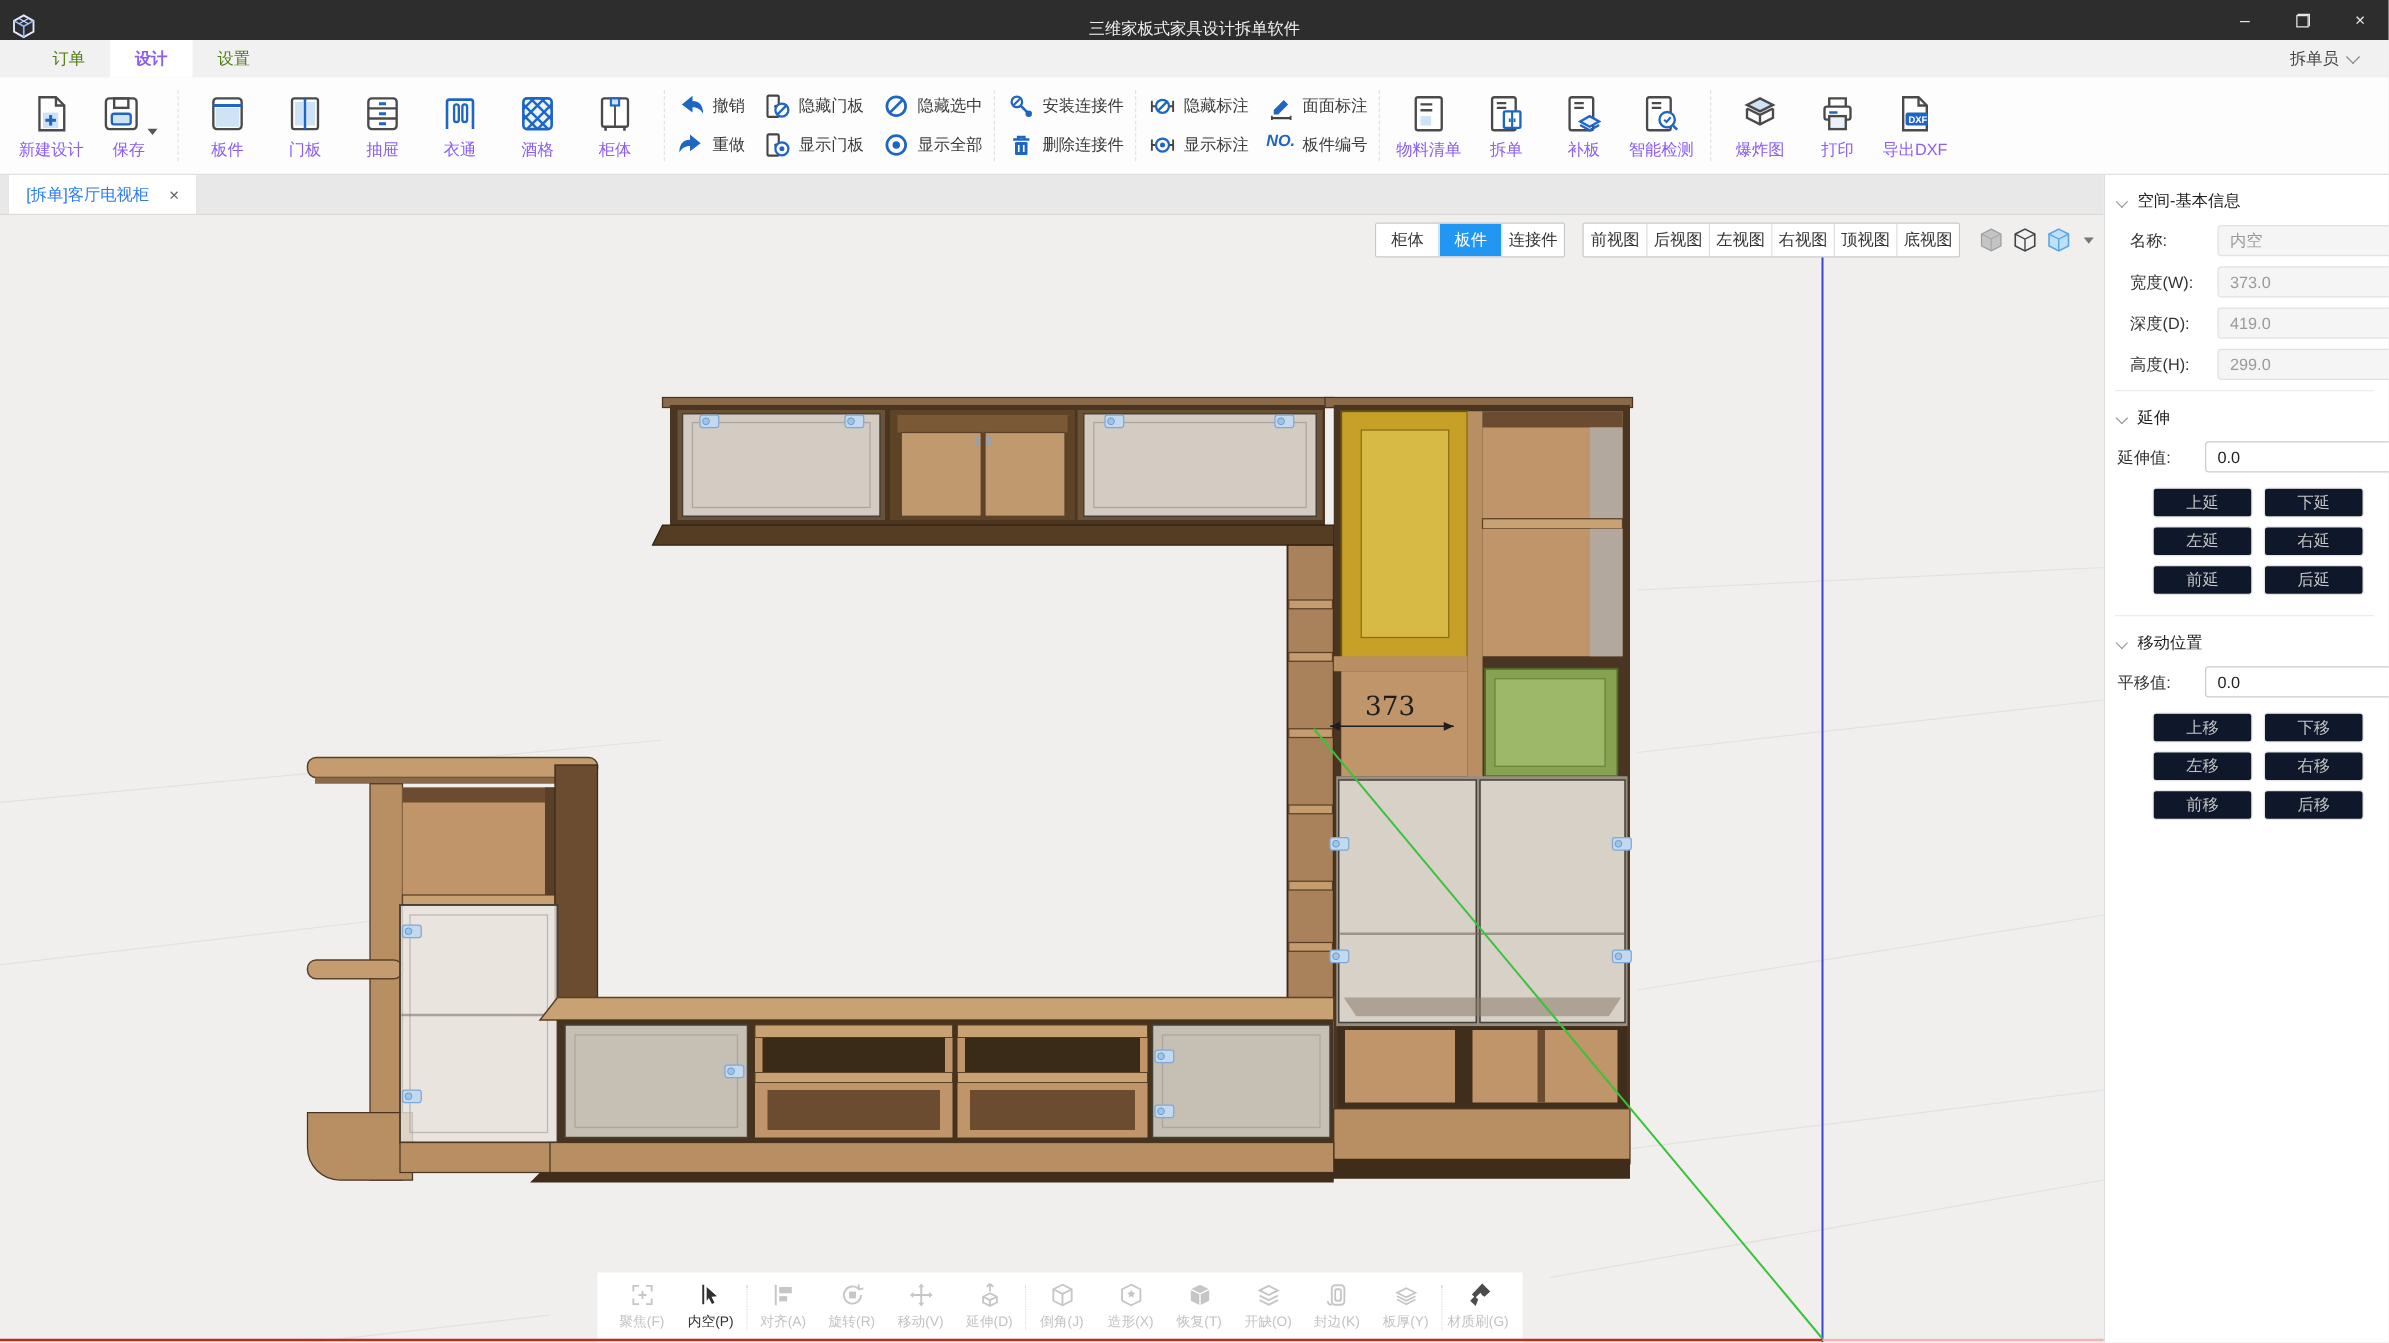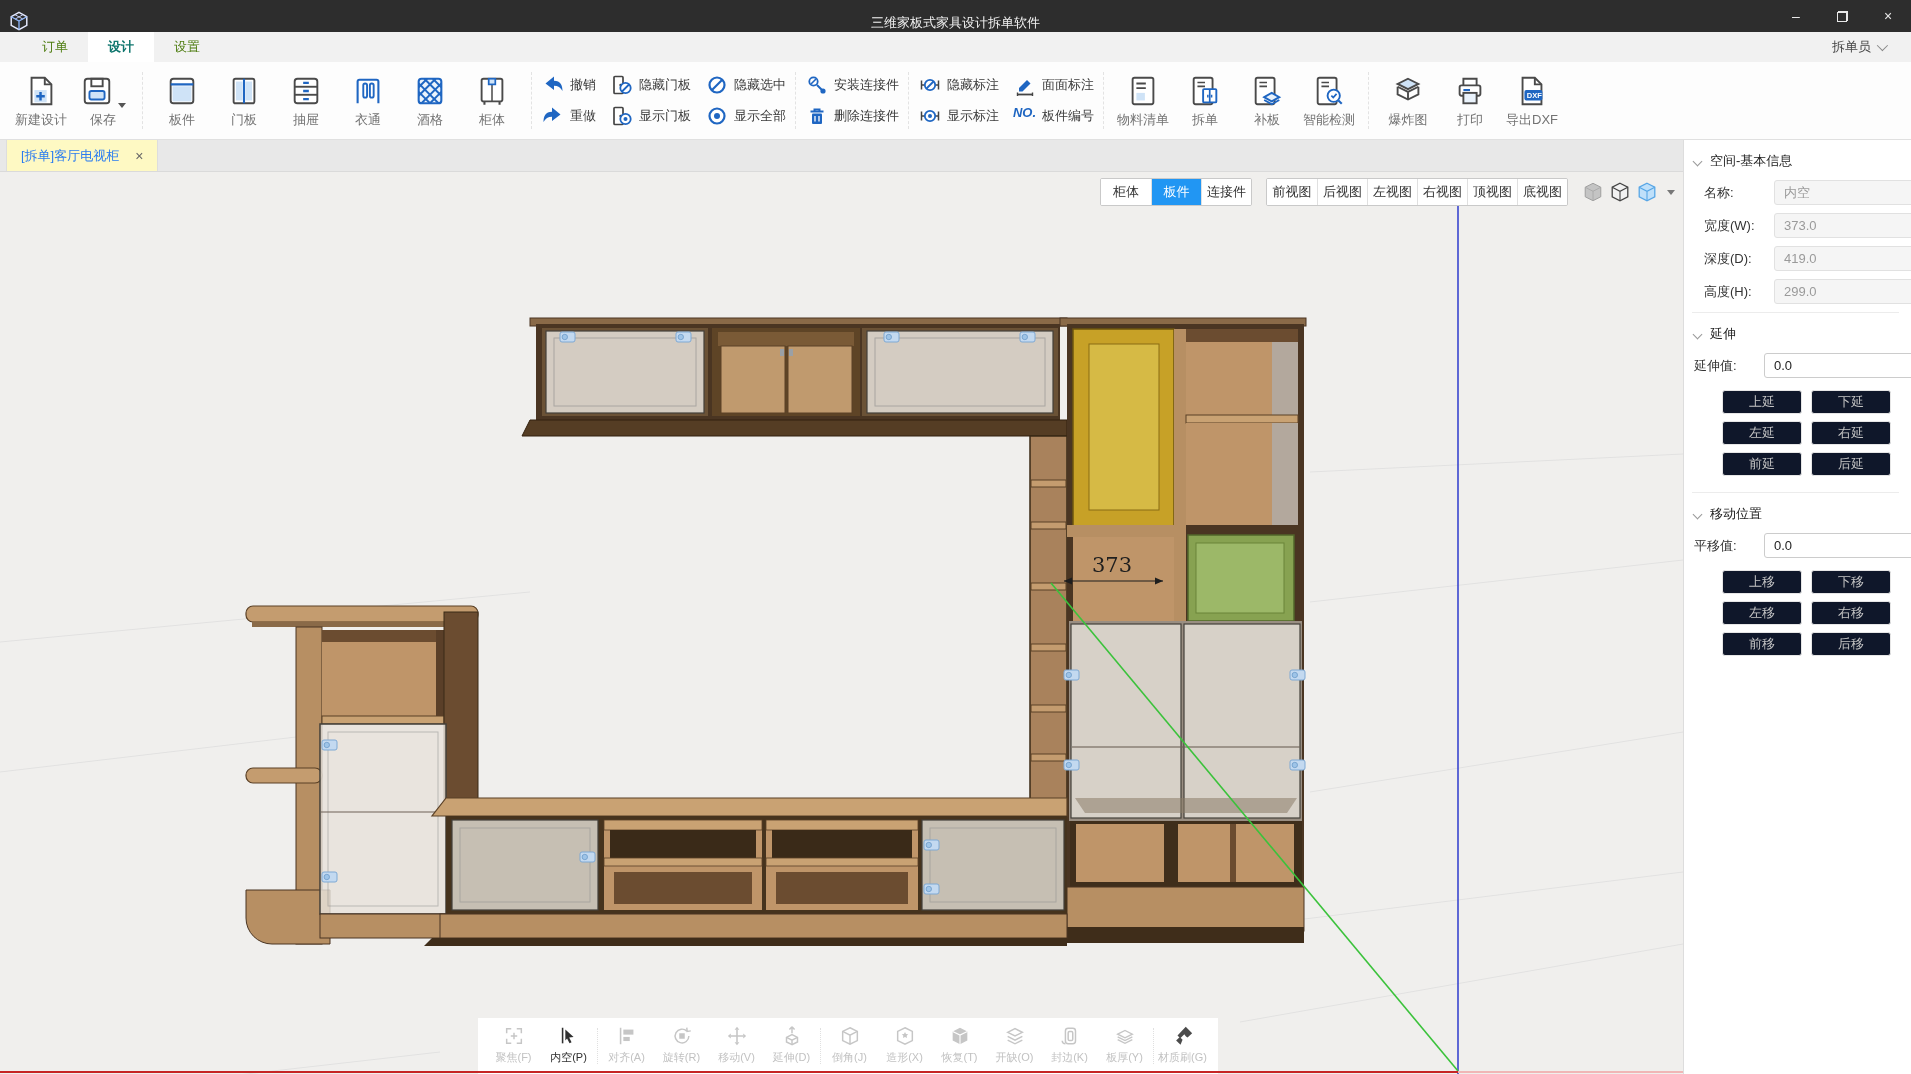--- a/index.html
+++ b/index.html
@@ -13,42 +13,42 @@
   .win-title { position:absolute; left:0; right:0; text-align:center; font-size:13px; color:#f2f2f2; pointer-events:none; }
   .win-controls { margin-left:auto; display:flex; height:100%; }
   .win-btn { width:46px; height:100%; display:flex; align-items:center; justify-content:center; color:#e8e8e8; font-size:14px; }
   .restore-glyph { position:relative; width:11px; height:11px; }
   .restore-glyph::before { content:""; position:absolute; right:0; top:0; width:8px; height:8px; border:1px solid #e8e8e8; }
   .restore-glyph::after { content:""; position:absolute; left:0; bottom:0; width:8px; height:8px; border:1px solid #e8e8e8; background:#2d2d2d; }
 
   
   .menubar { height:30px; background:#f1f1f1; display:flex; align-items:stretch; flex:0 0 30px; padding-left:22px; }
   .mtab { width:66px; display:flex; align-items:center; justify-content:center; color:#4d7c0f; }
-  .mtab.active { background:#fff; color:#0f766e; font-weight:bold; }
+  .mtab.active { background:#fff; color:#8b5cf6; font-weight:bold; }
   .role { margin-left:auto; display:flex; align-items:center; gap:6px; padding-right:26px; color:#444; }
   .chev { width:8px; height:8px; border-right:1.5px solid #888; border-bottom:1.5px solid #888; transform:rotate(45deg) translateY(-2px); display:inline-block; }
 
   
   .toolbar { height:78px; background:#fdfdfd; border-bottom:1px solid #e0e0e0; display:flex; align-items:stretch; flex:0 0 78px; padding:0 4px; }
   .tb-group { display:flex; align-items:center; padding:0 6px; }
   .tb-sep { border-left:1px dashed #e3e3e3; margin:10px 2px; }
-  .big-btn { width:62px; display:flex; flex-direction:column; align-items:center; justify-content:center; gap:3px; color:#737373; font-size:13px; }
+  .big-btn { width:62px; display:flex; flex-direction:column; align-items:center; justify-content:center; gap:3px; color:#8b5cf6; font-size:13px; }
   .big-btn .ic { height:36px; display:flex; align-items:flex-end; justify-content:center; position:relative; }
   .save-wrap { display:flex; align-items:center; }
   .caret-down { width:0; height:0; border-left:4.5px solid transparent; border-right:4.5px solid transparent; border-top:5.5px solid #555; margin-left:4px; margin-top:14px; }
   .pair-col { display:flex; flex-direction:column; justify-content:center; gap:7px; padding:0 7px; }
   .pair-item { display:flex; align-items:center; gap:6px; height:24px; color:#3a3a3a; white-space:nowrap; }
   .pair-item .ic { width:23px; height:23px; display:flex; justify-content:center; }
   .no-txt { font-style:italic; font-weight:bold; color:#1f66c2; font-size:13px; }
 
   
   .mainrow { flex:1; display:flex; min-height:0; }
   .left-col { width:1683px; display:flex; flex-direction:column; }
   .tabstrip { height:32px; background:#e8e8e8; border-bottom:1px solid #dadada; display:flex; align-items:stretch; padding-left:6px; flex:0 0 32px; }
-  .doc-tab { background:#fef9c3; display:flex; align-items:center; gap:16px; padding:0 14px; color:#2a7cf0; border-right:1px solid #ddd; border-left:1px solid #ddd; }
+  .doc-tab { background:#ffffff; display:flex; align-items:center; gap:16px; padding:0 14px; color:#2a7cf0; border-right:1px solid #ddd; border-left:1px solid #ddd; }
   .doc-close { color:#666; font-size:14px; }
 
   
   .canvas { position:relative; flex:1; background:#f0efed; overflow:hidden; }
   .scene-svg { position:absolute; left:0; top:0; }
   .view-controls { position:absolute; top:6px; right:8px; display:flex; gap:14px; align-items:center; z-index:10; }
   .seg { display:flex; background:#fff; border:1px solid #c9c9c9; border-radius:2px; overflow:hidden; }
   .seg .seg-btn { width:50px; height:26px; display:flex; align-items:center; justify-content:center; background:#fff; color:#333; border-left:1px solid #e0e0e0; }
   .seg .seg-btn:first-child { border-left:none; }
   .seg .seg-btn.active { background:#2196f3; color:#fff; }

